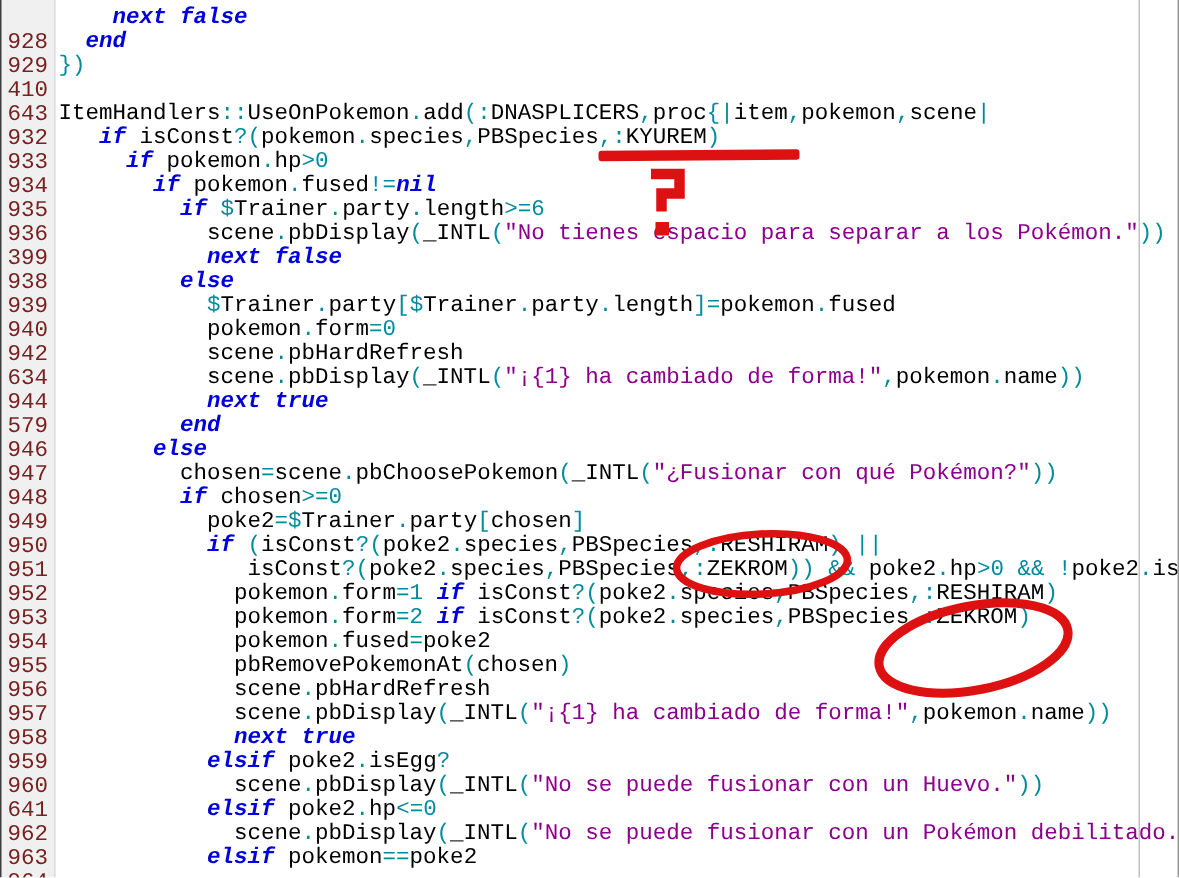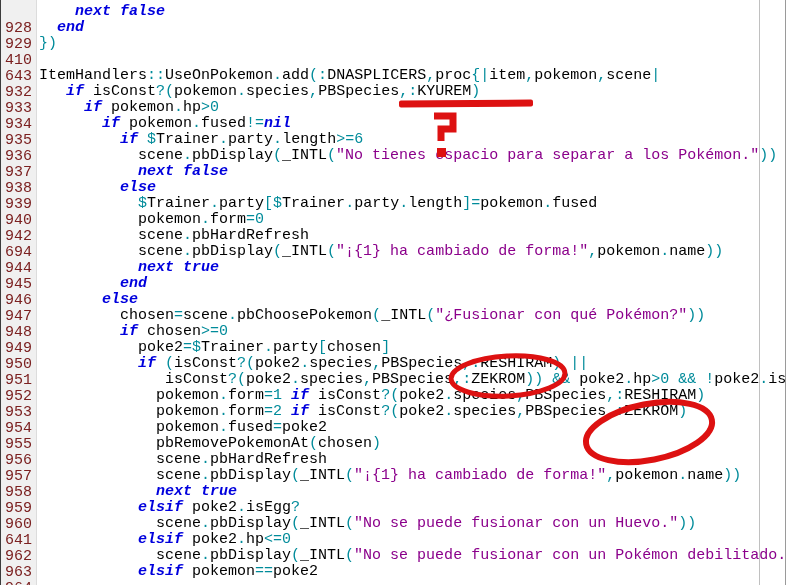--- a/index.html
+++ b/index.html
@@ -39,28 +39,28 @@
 <div id="code-area">
     <div class="line"><span class="ln">928</span><span class="codeseg"><span class="t-p">    </span><span class="t-k">next</span><span class="t-p"> </span><span class="t-k">false</span></span></div>
     <div class="line"><span class="ln">929</span><span class="codeseg"><span class="t-p">  </span><span class="t-k">end</span></span></div>
     <div class="line"><span class="ln">410</span><span class="codeseg"><span class="t-o">})</span></span></div>
     <div class="line"><span class="ln">643</span><span class="codeseg"></span></div>
     <div class="line"><span class="ln">932</span><span class="codeseg"><span class="t-p">ItemHandlers</span><span class="t-o">::</span><span class="t-p">UseOnPokemon</span><span class="t-o">.</span><span class="t-p">add</span><span class="t-o">(:</span><span class="t-p">DNASPLICERS</span><span class="t-o">,</span><span class="t-p">proc</span><span class="t-o">{|</span><span class="t-p">item</span><span class="t-o">,</span><span class="t-p">pokemon</span><span class="t-o">,</span><span class="t-p">scene</span><span class="t-o">|</span></span></div>
     <div class="line"><span class="ln">933</span><span class="codeseg"><span class="t-p">   </span><span class="t-k">if</span><span class="t-p"> isConst</span><span class="t-o">?(</span><span class="t-p">pokemon</span><span class="t-o">.</span><span class="t-p">species</span><span class="t-o">,</span><span class="t-p">PBSpecies</span><span class="t-o">,:</span><span class="t-p">KYUREM</span><span class="t-o">)</span></span></div>
     <div class="line"><span class="ln">934</span><span class="codeseg"><span class="t-p">     </span><span class="t-k">if</span><span class="t-p"> pokemon</span><span class="t-o">.</span><span class="t-p">hp</span><span class="t-o">&gt;0</span></span></div>
     <div class="line"><span class="ln">935</span><span class="codeseg"><span class="t-p">       </span><span class="t-k">if</span><span class="t-p"> pokemon</span><span class="t-o">.</span><span class="t-p">fused</span><span class="t-o">!=</span><span class="t-k">nil</span></span></div>
     <div class="line"><span class="ln">936</span><span class="codeseg"><span class="t-p">         </span><span class="t-k">if</span><span class="t-p"> </span><span class="t-o">$</span><span class="t-p">Trainer</span><span class="t-o">.</span><span class="t-p">party</span><span class="t-o">.</span><span class="t-p">length</span><span class="t-o">&gt;=6</span></span></div>
-    <div class="line"><span class="ln">937</span><span class="codeseg"><span class="t-p">           scene</span><span class="t-o">.</span><span class="t-p">pbDisplay</span><span class="t-o">(</span><span class="t-p">_INTL</span><span class="t-o">(</span><span class="t-s">"No tienes espacio para separar a los Pokémon."</span><span class="t-o">))</span></span></div>
+    <div class="line"><span class="ln">399</span><span class="codeseg"><span class="t-p">           scene</span><span class="t-o">.</span><span class="t-p">pbDisplay</span><span class="t-o">(</span><span class="t-p">_INTL</span><span class="t-o">(</span><span class="t-s">"No tienes espacio para separar a los Pokémon."</span><span class="t-o">))</span></span></div>
     <div class="line"><span class="ln">938</span><span class="codeseg"><span class="t-p">           </span><span class="t-k">next</span><span class="t-p"> </span><span class="t-k">false</span></span></div>
     <div class="line"><span class="ln">939</span><span class="codeseg"><span class="t-p">         </span><span class="t-k">else</span></span></div>
     <div class="line"><span class="ln">940</span><span class="codeseg"><span class="t-p">           </span><span class="t-o">$</span><span class="t-p">Trainer</span><span class="t-o">.</span><span class="t-p">party</span><span class="t-o">[$</span><span class="t-p">Trainer</span><span class="t-o">.</span><span class="t-p">party</span><span class="t-o">.</span><span class="t-p">length</span><span class="t-o">]=</span><span class="t-p">pokemon</span><span class="t-o">.</span><span class="t-p">fused</span></span></div>
     <div class="line"><span class="ln">942</span><span class="codeseg"><span class="t-p">           pokemon</span><span class="t-o">.</span><span class="t-p">form</span><span class="t-o">=0</span></span></div>
-    <div class="line"><span class="ln">694</span><span class="codeseg"><span class="t-p">           scene</span><span class="t-o">.</span><span class="t-p">pbHardRefresh</span></span></div>
+    <div class="line"><span class="ln">634</span><span class="codeseg"><span class="t-p">           scene</span><span class="t-o">.</span><span class="t-p">pbHardRefresh</span></span></div>
     <div class="line"><span class="ln">944</span><span class="codeseg"><span class="t-p">           scene</span><span class="t-o">.</span><span class="t-p">pbDisplay</span><span class="t-o">(</span><span class="t-p">_INTL</span><span class="t-o">(</span><span class="t-s">"¡{1} ha cambiado de forma!"</span><span class="t-o">,</span><span class="t-p">pokemon</span><span class="t-o">.</span><span class="t-p">name</span><span class="t-o">))</span></span></div>
-    <div class="line"><span class="ln">945</span><span class="codeseg"><span class="t-p">           </span><span class="t-k">next</span><span class="t-p"> </span><span class="t-k">true</span></span></div>
+    <div class="line"><span class="ln">579</span><span class="codeseg"><span class="t-p">           </span><span class="t-k">next</span><span class="t-p"> </span><span class="t-k">true</span></span></div>
     <div class="line"><span class="ln">946</span><span class="codeseg"><span class="t-p">         </span><span class="t-k">end</span></span></div>
     <div class="line"><span class="ln">947</span><span class="codeseg"><span class="t-p">       </span><span class="t-k">else</span></span></div>
     <div class="line"><span class="ln">948</span><span class="codeseg"><span class="t-p">         chosen</span><span class="t-o">=</span><span class="t-p">scene</span><span class="t-o">.</span><span class="t-p">pbChoosePokemon</span><span class="t-o">(</span><span class="t-p">_INTL</span><span class="t-o">(</span><span class="t-s">"¿Fusionar con qué Pokémon?"</span><span class="t-o">))</span></span></div>
     <div class="line"><span class="ln">949</span><span class="codeseg"><span class="t-p">         </span><span class="t-k">if</span><span class="t-p"> chosen</span><span class="t-o">&gt;=0</span></span></div>
     <div class="line"><span class="ln">950</span><span class="codeseg"><span class="t-p">           poke2</span><span class="t-o">=$</span><span class="t-p">Trainer</span><span class="t-o">.</span><span class="t-p">party</span><span class="t-o">[</span><span class="t-p">chosen</span><span class="t-o">]</span></span></div>
     <div class="line"><span class="ln">951</span><span class="codeseg"><span class="t-p">           </span><span class="t-k">if</span><span class="t-p"> </span><span class="t-o">(</span><span class="t-p">isConst</span><span class="t-o">?(</span><span class="t-p">poke2</span><span class="t-o">.</span><span class="t-p">species</span><span class="t-o">,</span><span class="t-p">PBSpecies</span><span class="t-o">,:</span><span class="t-p">RESHIRAM</span><span class="t-o">)</span><span class="t-p"> </span><span class="t-o">||</span></span></div>
     <div class="line"><span class="ln">952</span><span class="codeseg"><span class="t-p">              isConst</span><span class="t-o">?(</span><span class="t-p">poke2</span><span class="t-o">.</span><span class="t-p">species</span><span class="t-o">,</span><span class="t-p">PBSpecies</span><span class="t-o">,:</span><span class="t-p">ZEKROM</span><span class="t-o">))</span><span class="t-p"> </span><span class="t-o">&amp;&amp;</span><span class="t-p"> poke2</span><span class="t-o">.</span><span class="t-p">hp</span><span class="t-o">&gt;0</span><span class="t-p"> </span><span class="t-o">&amp;&amp;</span><span class="t-p"> </span><span class="t-o">!</span><span class="t-p">poke2</span><span class="t-o">.</span><span class="t-p">isEgg</span></span></div>
     <div class="line"><span class="ln">953</span><span class="codeseg"><span class="t-p">             pokemon</span><span class="t-o">.</span><span class="t-p">form</span><span class="t-o">=1</span><span class="t-p"> </span><span class="t-k">if</span><span class="t-p"> isConst</span><span class="t-o">?(</span><span class="t-p">poke2</span><span class="t-o">.</span><span class="t-p">species</span><span class="t-o">,</span><span class="t-p">PBSpecies</span><span class="t-o">,:</span><span class="t-p">RESHIRAM</span><span class="t-o">)</span></span></div>
     <div class="line"><span class="ln">954</span><span class="codeseg"><span class="t-p">             pokemon</span><span class="t-o">.</span><span class="t-p">form</span><span class="t-o">=2</span><span class="t-p"> </span><span class="t-k">if</span><span class="t-p"> isConst</span><span class="t-o">?(</span><span class="t-p">poke2</span><span class="t-o">.</span><span class="t-p">species</span><span class="t-o">,</span><span class="t-p">PBSpecies</span><span class="t-o">,:</span><span class="t-p">ZEKROM</span><span class="t-o">)</span></span></div>
     <div class="line"><span class="ln">955</span><span class="codeseg"><span class="t-p">             pokemon</span><span class="t-o">.</span><span class="t-p">fused</span><span class="t-o">=</span><span class="t-p">poke2</span></span></div>

